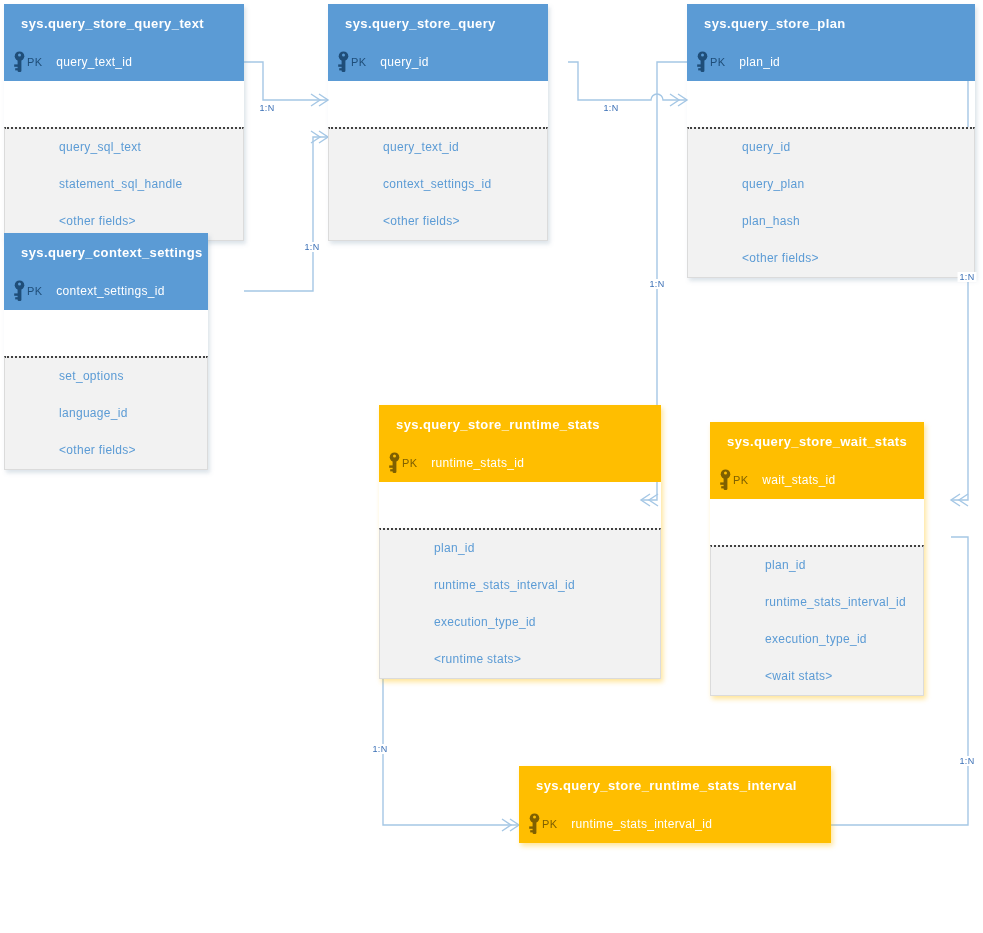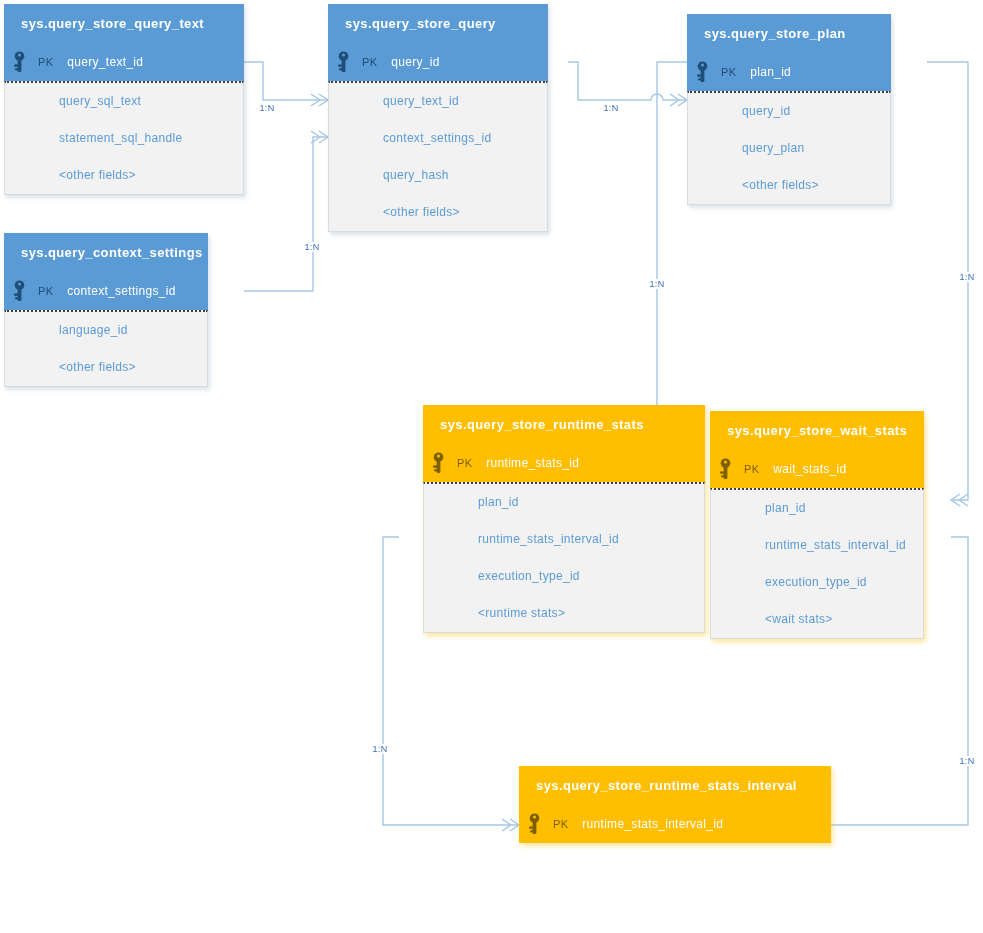--- a/index.html
+++ b/index.html
@@ -15,29 +15,30 @@
     height:39px; line-height:39px; padding-left:17px;
     color:var(--header-text); font-size:13px; letter-spacing:0.4px;
     white-space:nowrap; overflow:hidden;font-weight:bold;
   }
   .entity.blue .t-header, .entity.blue .t-pk { background:var(--blue); }
   .entity.orange .t-header, .entity.orange .t-pk { background:var(--orange); }
   .t-pk { height:38px; display:flex; align-items:center; position:relative; }
   .key-icon { width:13px; height:22px; margin-left:9px; flex:0 0 auto; }
   .entity.blue .key-icon   { --kf: var(--key-blue);  --kh: var(--blue); }
   .entity.orange .key-icon { --kf: var(--key-brown); --kh: var(--orange); }
-  .pk-label { font-size:11px; margin-left:12px; letter-spacing:0.3px; }
+  .pk-label { font-size:11px; margin-left:1px; letter-spacing:0.3px; }
   .entity.blue .pk-label   { color:var(--key-blue); }
   .entity.orange .pk-label { color:var(--key-brown); }
   .pk-field { color:var(--header-text); font-size:12px; margin-left:14px; letter-spacing:0.3px; }
   .t-body {
     background:var(--body-bg);
     border:1px solid var(--body-border);
     border-top:2px dotted var(--divider);
     box-sizing:border-box;
+    margin-top:46px;
   }
   .t-row {
     height:37px; line-height:37px; padding-left:54px;
     color:var(--field-text); font-size:12px; letter-spacing:0.3px;
     white-space:nowrap; overflow:hidden;
   }
   .rel-label {
     position:absolute; transform:translate(-50%,-50%);
     font-size:9px; color:var(--rel-label); background:#fff;
     padding:0 2px; letter-spacing:0.3px;margin-top:8px;
@@ -111,74 +112,75 @@
     <div class="t-pk">
       <svg class="key-icon">
           <use href="#key-symbol"></use>
         </svg>
       <span class="pk-label">PK</span>
       <span class="pk-field">query_id</span>
     </div>
     <div class="t-body">
       <div class="t-row">query_text_id</div>
       <div class="t-row">context_settings_id</div>
-      <div class="t-row">query_hash</div>
-      <div class="t-row">&lt;other fields&gt;</div>
-    </div>
-  </div>
-
-  <div class="entity blue" style="left:687px;top:14px;width:204px">
+      <div class="t-row">&lt;other fields&gt;</div>
+    </div>
+  </div>
+
+  <div class="entity blue" style="left:687px;top:4px;width:288px">
     <div class="t-header">sys.query_store_plan</div>
     <div class="t-pk">
       <svg class="key-icon">
           <use href="#key-symbol"></use>
         </svg>
       <span class="pk-label">PK</span>
       <span class="pk-field">plan_id</span>
     </div>
     <div class="t-body">
       <div class="t-row">query_id</div>
       <div class="t-row">query_plan</div>
+      <div class="t-row">plan_hash</div>
       <div class="t-row">&lt;other fields&gt;</div>
     </div>
   </div>
 
   <div class="entity blue" style="left:4px;top:233px;width:204px">
     <div class="t-header">sys.query_context_settings</div>
     <div class="t-pk">
       <svg class="key-icon">
           <use href="#key-symbol"></use>
         </svg>
       <span class="pk-label">PK</span>
       <span class="pk-field">context_settings_id</span>
     </div>
     <div class="t-body">
+      <div class="t-row">set_options</div>
       <div class="t-row">language_id</div>
       <div class="t-row">&lt;other fields&gt;</div>
     </div>
   </div>
 
-  <div class="entity orange" style="left:423px;top:405px;width:282px">
+  <div class="entity orange" style="left:379px;top:405px;width:282px">
     <div class="t-header">sys.query_store_runtime_stats</div>
     <div class="t-pk">
       <svg class="key-icon">
           <use href="#key-symbol"></use>
         </svg>
       <span class="pk-label">PK</span>
       <span class="pk-field">runtime_stats_id</span>
     </div>
     <div class="t-body">
       <div class="t-row">plan_id</div>
       <div class="t-row">runtime_stats_interval_id</div>
       <div class="t-row">execution_type_id</div>
       <div class="t-row">&lt;runtime stats&gt;</div>
     </div>
   </div>
 
-  <div class="entity orange" style="left:710px;top:411px;width:214px">
+  <div class="entity orange" style="left:710px;top:422px;width:214px">
     <div class="t-header">sys.query_store_wait_stats</div>
     <div class="t-pk">
       <svg class="key-icon">
           <use href="#key-symbol"></use>
         </svg>
       <span class="pk-label">PK</span>
       <span class="pk-field">wait_stats_id</span>
     </div>
     <div class="t-body">
       <div class="t-row">plan_id</div>

